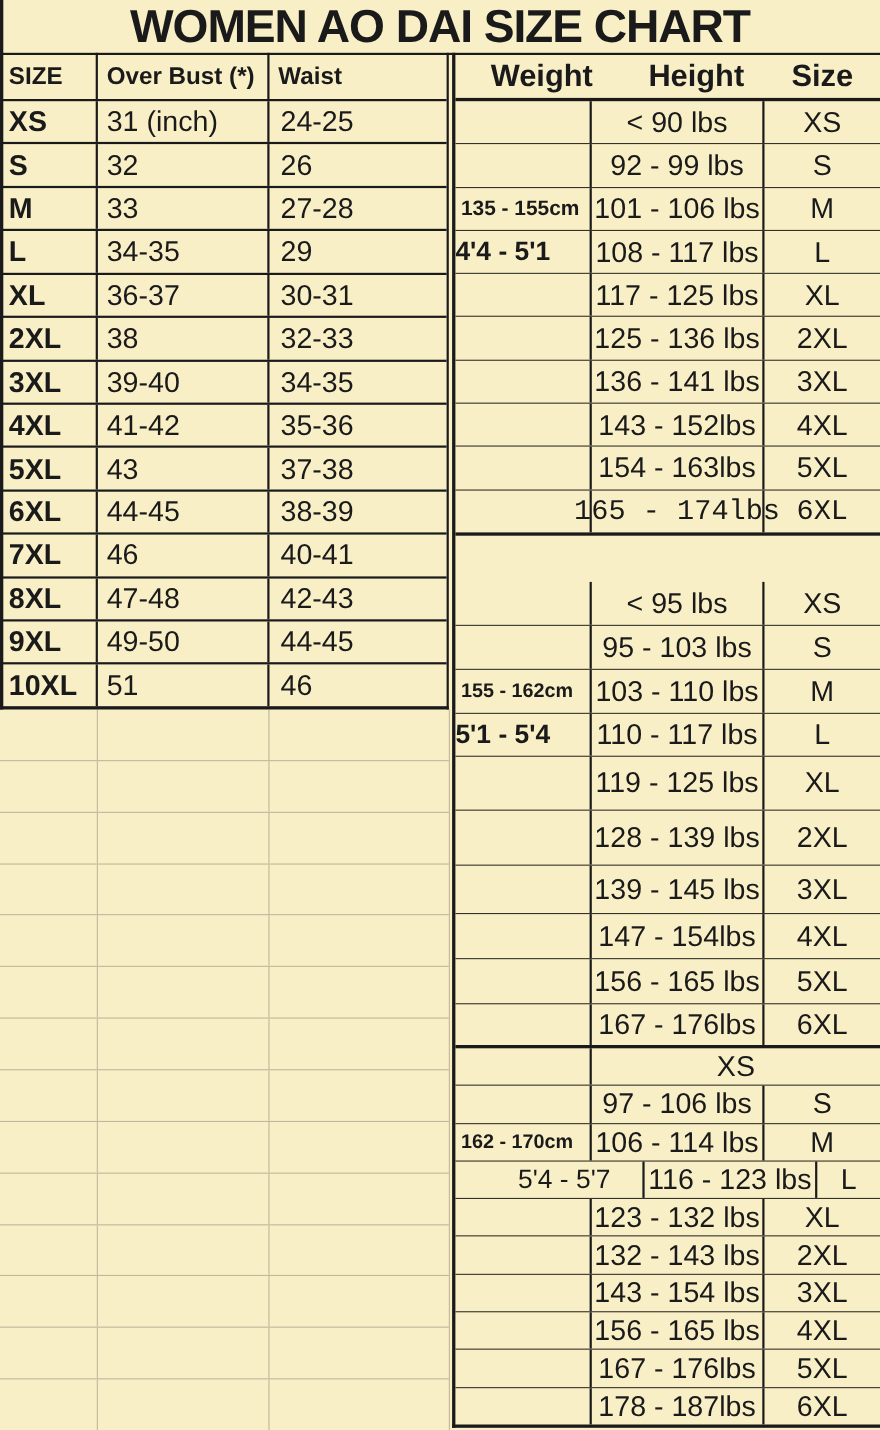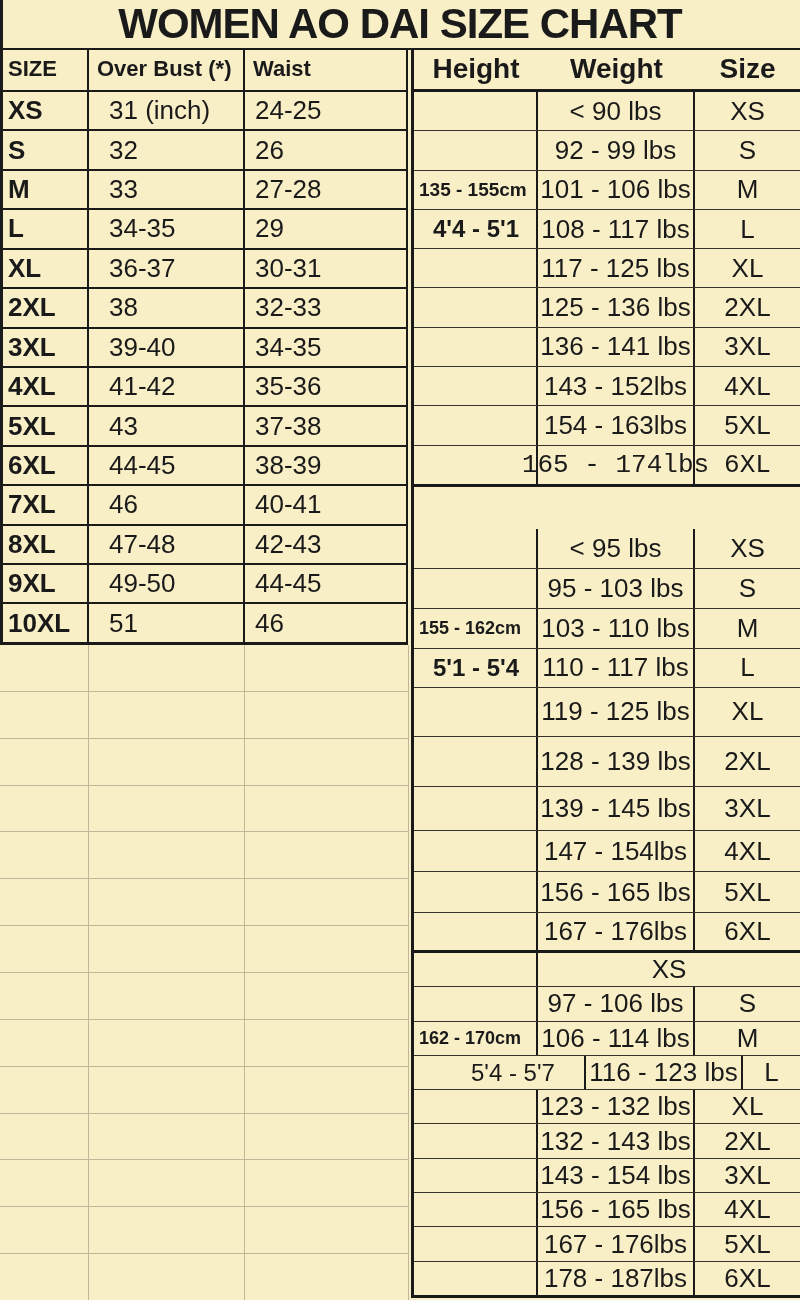--- a/index.html
+++ b/index.html
@@ -31,21 +31,21 @@
   }
   .lt-header{display:flex;height:44px;border-bottom:2px solid #1a1a1a;}
   .lt-header .hc{
     display:flex;align-items:center;
     font-weight:700;font-size:22px;padding-left:8px;
   }
   .lt-body{flex:1;display:flex;flex-direction:column;}
   .lt-row{flex:1;display:flex;border-bottom:2px solid #1a1a1a;}
   .lt-row:last-child{border-bottom:none;}
   .c1{width:89px;border-right:2px solid #1a1a1a;display:flex;align-items:center;padding-left:8px;}
-  .c2{width:156px;border-right:2px solid #1a1a1a;display:flex;align-items:center;padding-left:20px;}
+  .c2{width:156px;border-right:2px solid #1a1a1a;display:flex;align-items:center;padding-left:8px;}
   .c3{flex:1;display:flex;align-items:center;padding-left:10px;}
   .lt-row .cell{font-size:26px;}
   .lt-row .c1{font-weight:700;}
 
   
   .ghost-grid{
     position:absolute;left:0;top:645px;width:409px;height:655px;
     display:flex;flex-direction:column;
     border-right:1px solid #c0b69a;z-index:1;
   }
@@ -83,21 +83,21 @@
     width:157px;border-right:2px solid #1a1a1a;
     display:flex;align-items:center;justify-content:center;
     font-size:26px;white-space:nowrap;
   }
   .sz-cell{
     flex:1;display:flex;align-items:center;justify-content:center;
     font-size:26px;
   }
   .ht-cm{font-weight:700;font-size:19px;padding-left:5px;}
   .ht-cm-lg{font-weight:700;font-size:18px;padding-left:5px;}
-  .ht-ft{font-weight:700;font-size:24px;padding-left:19px;}
+  .ht-ft{font-weight:700;font-size:24px;padding-left:0;}
   .ht-ft-reg{font-weight:400;font-size:24px;padding-left:9px;}
 </style>
 </head>
 <body>
 
 <div class="page">
 
   <div class="title">WOMEN AO DAI SIZE CHART</div>
   <div class="left-rule"></div>
   <div class="top-rule"></div>
@@ -250,22 +250,22 @@
       </div>
       <div class="g-row">
         <div class="g1"></div>
         <div class="g2"></div>
         <div class="g3"></div>
       </div>
     </div>
 
   <div class="right-panel">
     <div class="rt-header">
+      <div class="hc ww">Weight</div>
       <div class="hc hw">Height</div>
-      <div class="hc ww">Weight</div>
       <div class="hc sw">Size</div>
     </div>
     <div id="rt-sections" style="flex:1;display:flex;flex-direction:column;">
         <div class="rt-section" style="height: 395px; text-align: right;">
           <div class="rt-row" style="flex: 1 1 0px;">
             <div class="ht-cell"></div>
             <div class="wt-cell">&lt; 90 lbs</div>
             <div class="sz-cell">XS</div>
           </div>
           <div class="rt-row" style="flex: 1 1 0px;">

